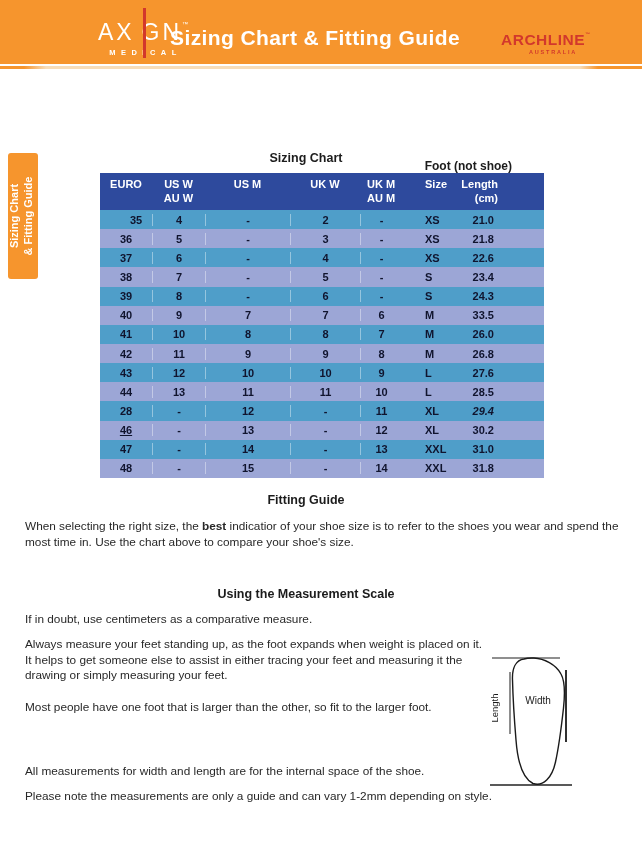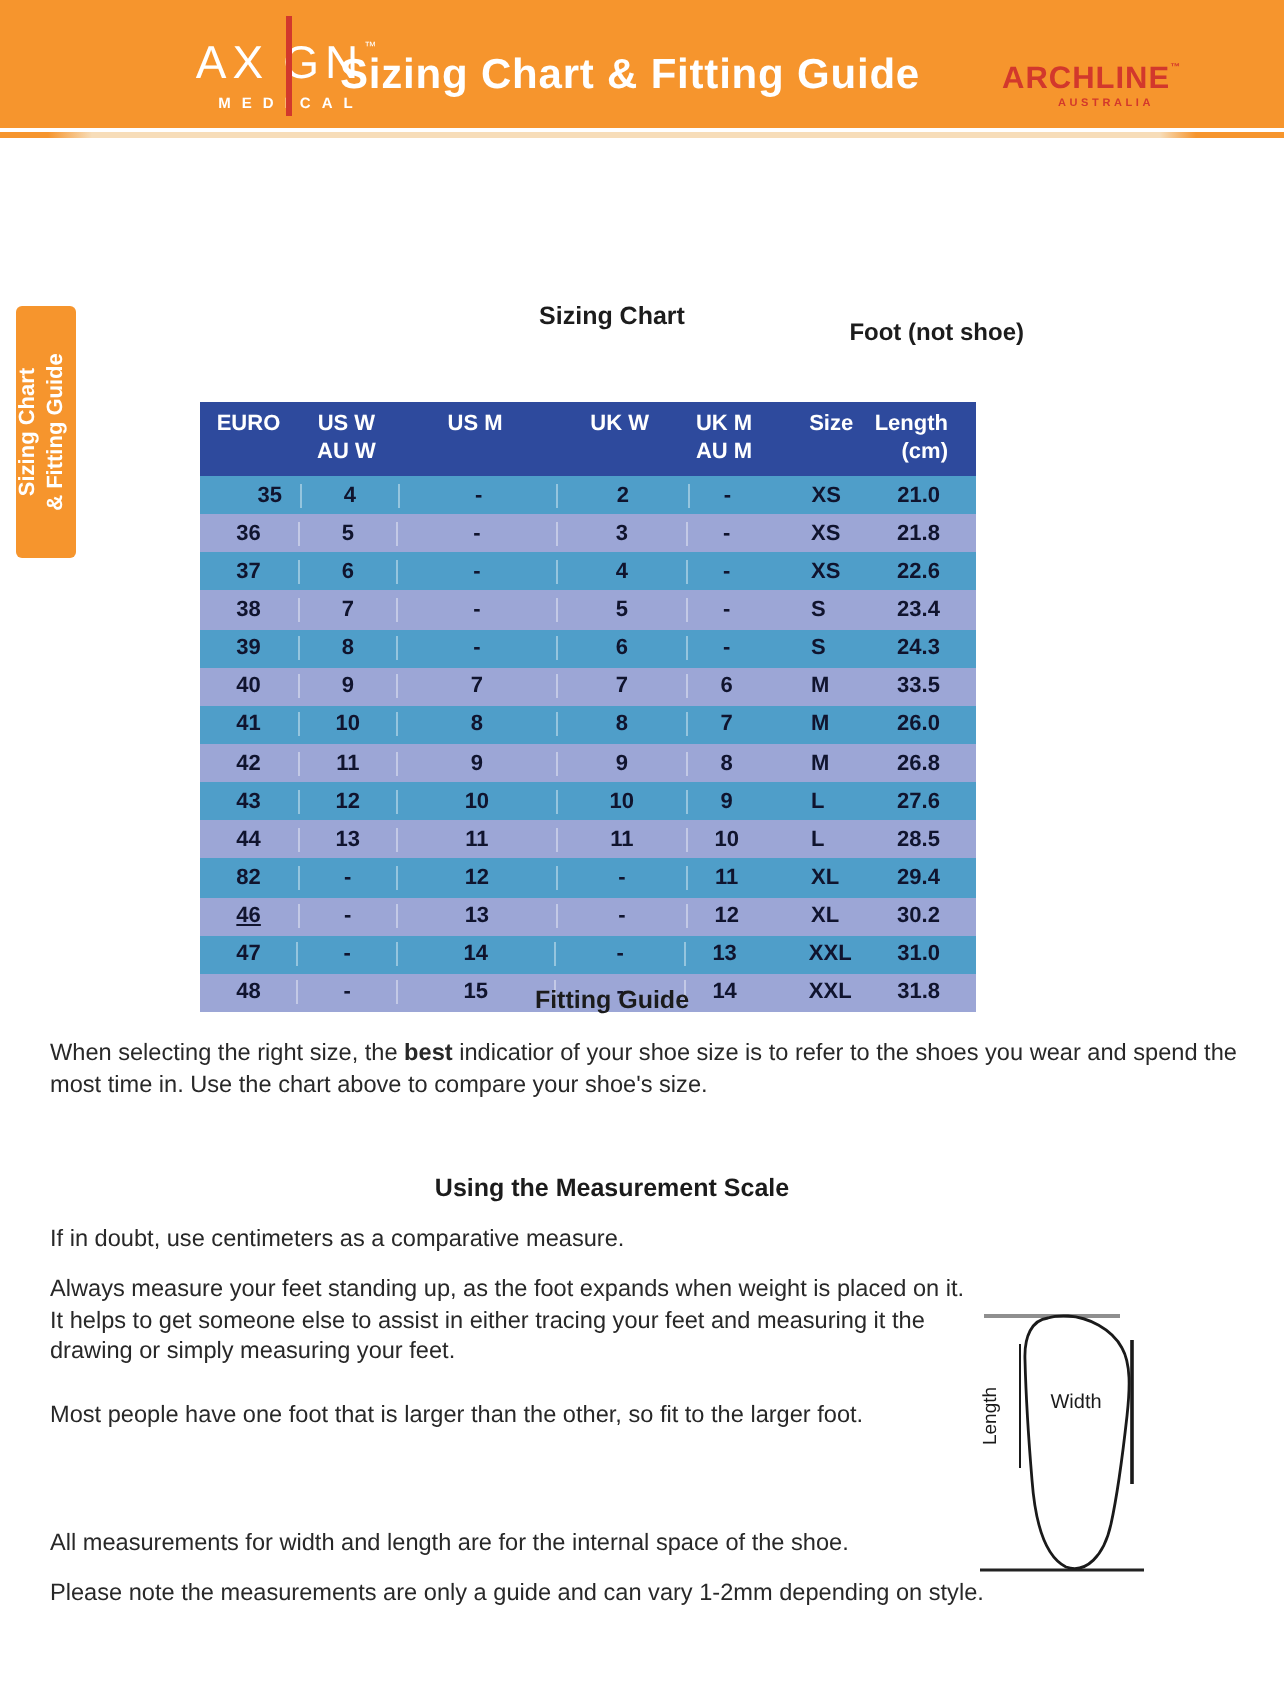--- a/index.html
+++ b/index.html
@@ -26,21 +26,21 @@
   
   .side-tab{position:absolute;left:8px;top:153px;width:30px;height:126px;background:var(--orange);border-radius:3px;}
   .side-tab-text{position:absolute;left:-48px;top:48px;width:126px;height:30px;transform:rotate(-90deg);
     color:#fff;font-weight:bold;font-size:11px;line-height:13.5px;text-align:center;}
 
   
   .table-title{position:absolute;left:100px;top:151px;width:412px;text-align:center;
     font-size:12.5px;font-weight:bold;color:#1c1c1c;}
   .table-note{position:absolute;left:100px;top:159px;width:412px;text-align:right;
     font-size:12px;font-weight:bold;color:#1c1c1c;}
-  .sizing-table{position:absolute;left:100px;top:173px;width:388px;margin-top:28px;}
+  .sizing-table{position:absolute;left:100px;top:173px;width:444px;}
   .sizing-table *{box-sizing:border-box;}
   .thead{display:flex;height:37px;background:var(--header-blue);color:#fff;font-weight:bold;font-size:11px;}
   .th{padding-top:5px;line-height:13.5px;text-align:center;}
   .th.c5{text-align:right;padding-left:23px;}
   .th.c6{text-align:right;padding-right:14px;}
   .tr{display:flex;height:19.15px;align-items:center;font-size:11px;font-weight:bold;color:#10142e;}
   .tr.even{background:var(--row-teal);}
   .tr.odd{background:var(--row-periwinkle);}
   .td{text-align:center;}
   .td.sep{border-left:1px solid rgba(255,255,255,.4);}
@@ -206,27 +206,27 @@
         <div class="tr odd">
           <div class="td c0" style="width: 52px;">44</div>
           <div class="td c1 sep" style="width: 53px;">13</div>
           <div class="td c2 sep" style="width: 85px;">11</div>
           <div class="td c3 sep" style="width: 70px;">11</div>
           <div class="td c4 sep" style="width: 42px;">10</div>
           <div class="td c5" style="width: 43px;">L</div>
           <div class="td c6" style="width: 67px;">28.5</div>
         </div>
         <div class="tr even">
-          <div class="td c0" style="width: 52px;">82</div>
+          <div class="td c0" style="width: 52px;">28</div>
           <div class="td c1 sep" style="width: 53px;">-</div>
           <div class="td c2 sep" style="width: 85px;">12</div>
           <div class="td c3 sep" style="width: 70px;">-</div>
           <div class="td c4 sep" style="width: 42px;">11</div>
           <div class="td c5" style="width: 43px;">XL</div>
-          <div class="td c6" style="width: 67px;">29.4</div>
+          <div class="td c6" style="width: 67px; font-style: italic;">29.4</div>
         </div>
         <div class="tr odd">
           <div class="td c0" style="width: 52px; text-decoration: underline;">46</div>
           <div class="td c1 sep" style="width: 53px;">-</div>
           <div class="td c2 sep" style="width: 85px;">13</div>
           <div class="td c3 sep" style="width: 70px;">-</div>
           <div class="td c4 sep" style="width: 42px;">12</div>
           <div class="td c5" style="width: 43px;">XL</div>
           <div class="td c6" style="width: 67px;">30.2</div>
         </div>

